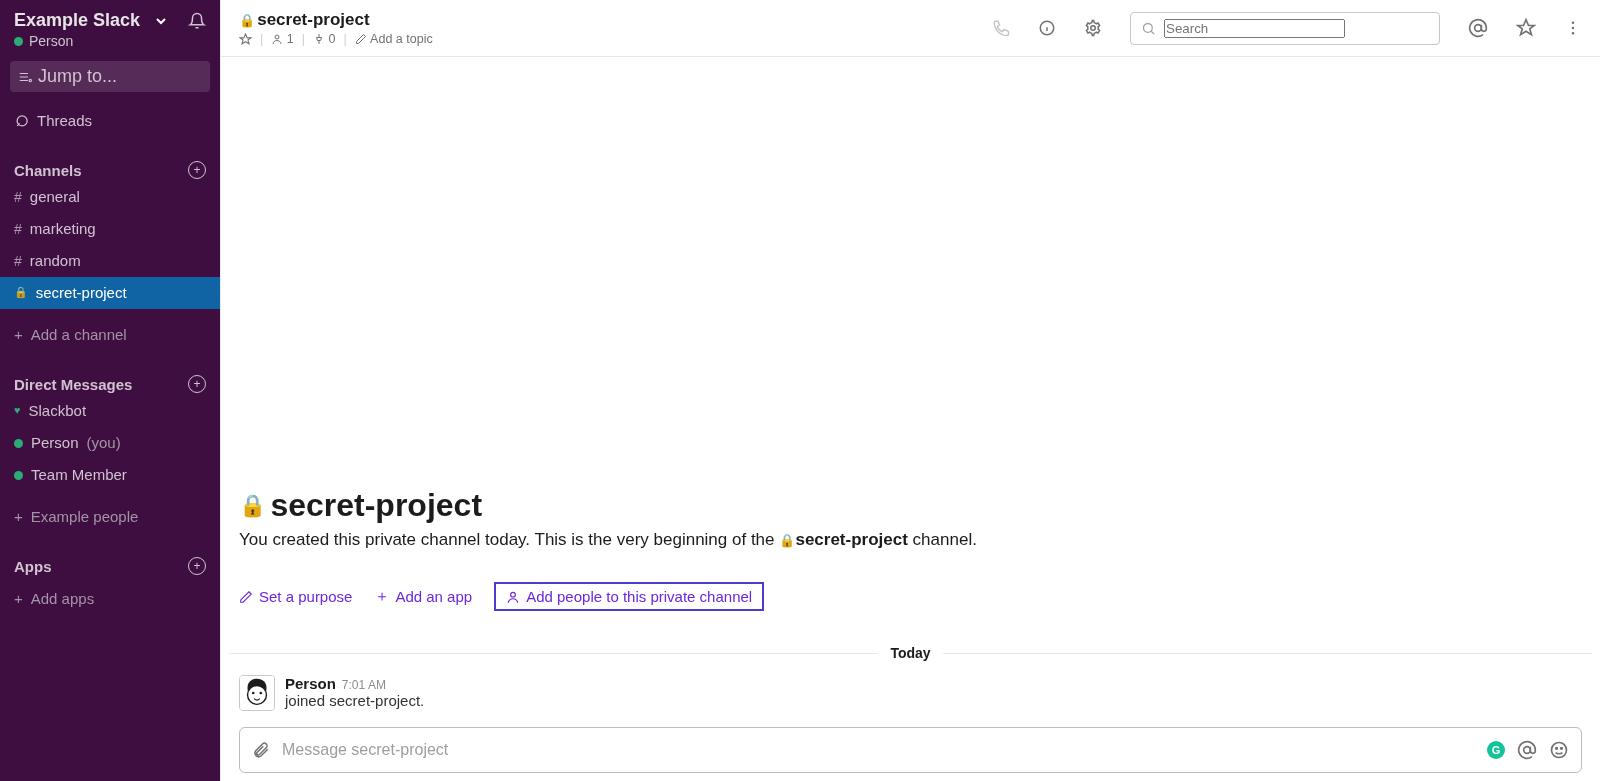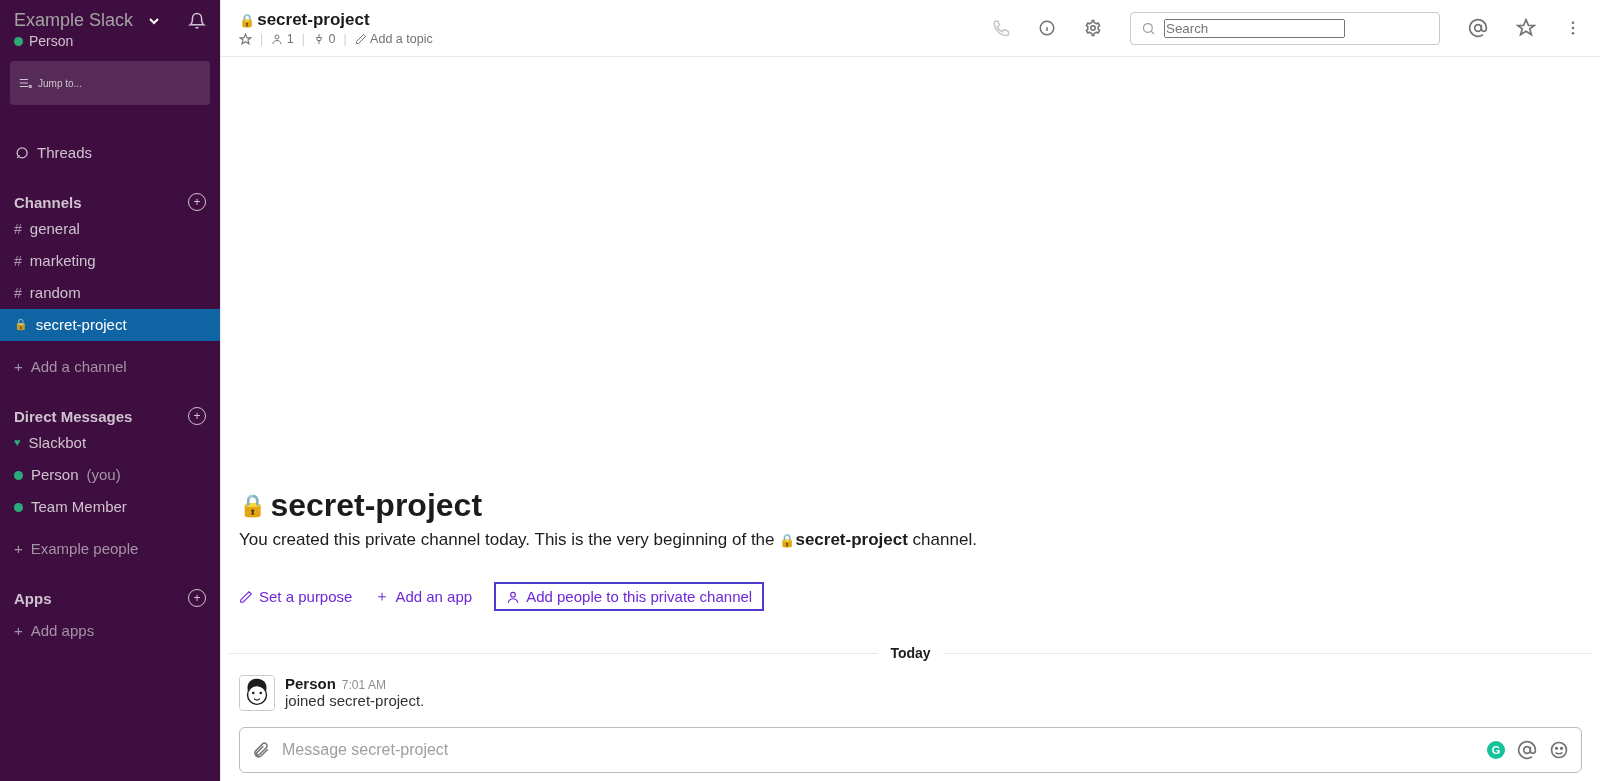--- a/index.html
+++ b/index.html
@@ -1,24 +1,24 @@
 <!DOCTYPE html>
 <html><head>
 <meta charset="utf-8">
 <style>
   *{box-sizing:border-box;margin:0;padding:0}
   body{font-family:-apple-system,BlinkMacSystemFont,"Segoe UI",Helvetica,sans-serif;font-size:15px;color:#1d1c1d;height:781px;width:1600px;overflow:hidden;background:#fff}
   .app{display:flex;height:100%}
   
   .sidebar{width:220px;background:#3f0e40;color:#cfc3cf;display:flex;flex-direction:column;padding-top:6px;flex-shrink:0}
   .sb-head{display:flex;align-items:center;justify-content:space-between;padding:4px 14px 2px}
-  .ws-name{font-weight:400;font-size:18px;color:#a3a3a3;display:flex;align-items:center;gap:16px;cursor:pointer}
+  .ws-name{font-weight:700;font-size:18px;color:#e5e5e5;display:flex;align-items:center;gap:16px;cursor:pointer}
   .presence{padding:0 14px 8px;display:flex;align-items:center;gap:6px;font-size:14px;color:#cfc3cf}
   .dot{width:9px;height:9px;border-radius:50%;background:#2bac76;display:inline-block}
-  .jump{margin:4px 10px 22px;background:rgba(255,255,255,.12);border-radius:4px;padding:15px 8px;color:#cfc3cf;font-size:10px;display:flex;align-items:center;gap:6px;cursor:pointer}
+  .jump{margin:4px 10px 10px;background:rgba(255,255,255,.12);border-radius:4px;padding:5px 8px;color:#cfc3cf;font-size:18px;display:flex;align-items:center;gap:6px;cursor:pointer}
   .sb-item,.sb-row{padding:4px 14px;display:flex;align-items:center;gap:8px;cursor:pointer;font-size:15px;line-height:1.6}
   .sb-section{display:flex;align-items:center;justify-content:space-between;padding:6px 14px 2px;margin-top:18px}
   .sb-section .ttl{color:#cfc3cf;font-weight:700;font-size:15px}
   .plus-circ{width:18px;height:18px;border:1.5px solid #cfc3cf;border-radius:50%;display:flex;align-items:center;justify-content:center;font-size:12px;cursor:pointer}
   .muted{color:#a493a5}
   .sb-item.active{background:#1164a3;color:#fff}
   .hash{opacity:.75;font-size:14px}
   .lock-sm{font-size:11px;opacity:.85}
   .add{color:#a493a5}
   
@@ -83,21 +83,21 @@
       <span class="dot"></span>
       <span>Person</span>
     </div>
     <div class="jump">
       <svg width="14" height="14" viewBox="0 0 24 24" fill="none" stroke="currentColor" stroke-width="2">
           <path d="M3 6h14M3 12h14M3 18h14"></path>
           <circle cx="21" cy="18" r="2"></circle>
         </svg>
       <span>Jump to...</span>
     </div>
-    <div class="sb-item" style="margin-top:10px">
+    <div class="sb-item" style="margin-top:3px">
       <svg width="15" height="15" viewBox="0 0 24 24" fill="none" stroke="currentColor" stroke-width="2">
           <path d="M21 11a8 8 0 11-16 0 8 8 0 0116 0zM5 19l4-4"></path>
         </svg>
       <span>Threads</span>
     </div>
 
     <div class="sb-section">
       <span class="ttl">Channels</span>
       <span class="plus-circ">+</span>
     </div>

